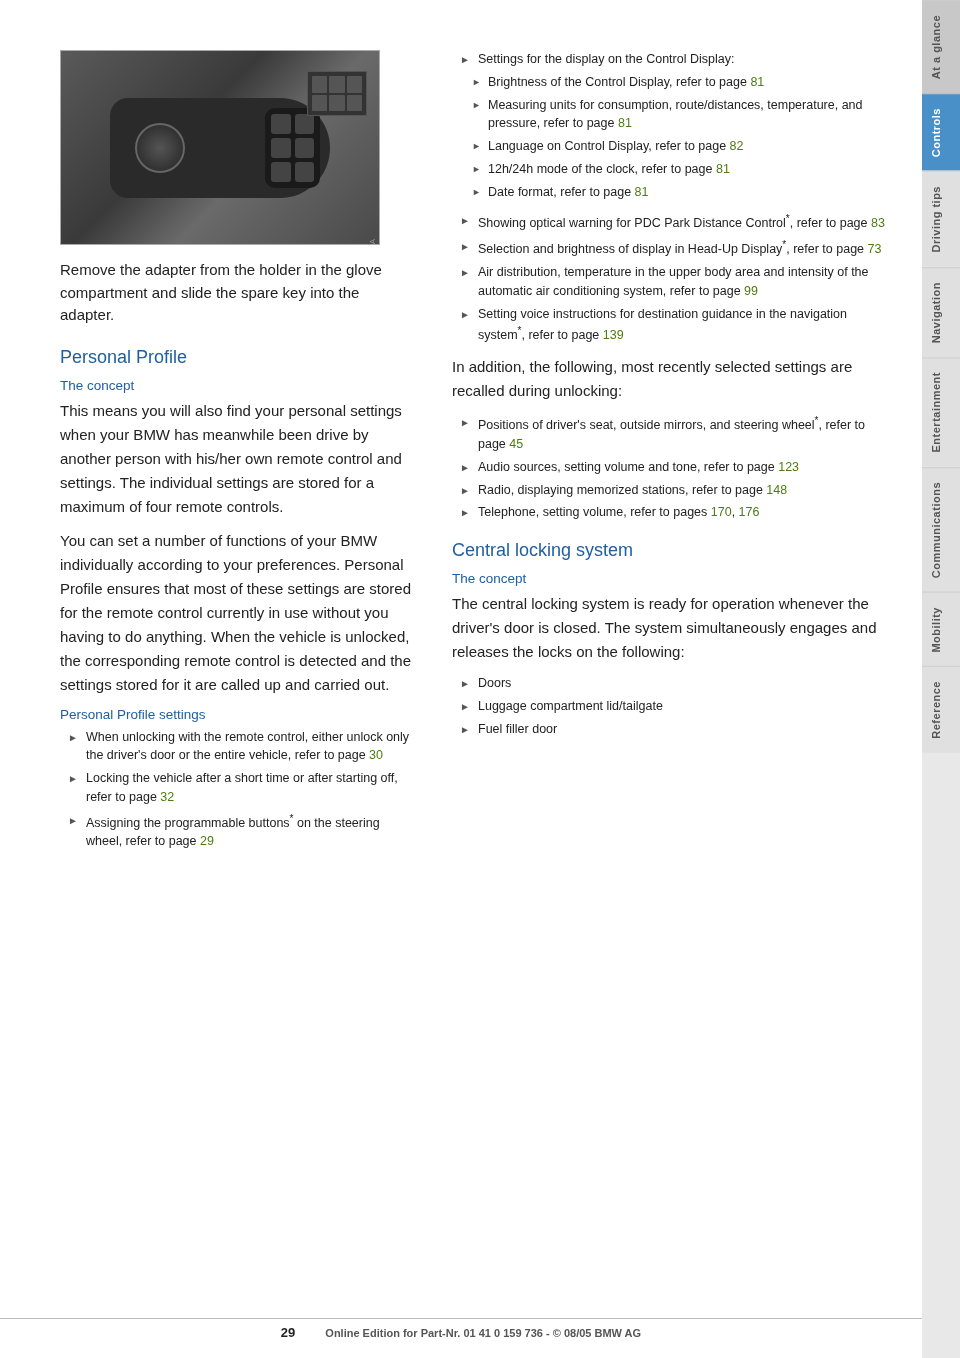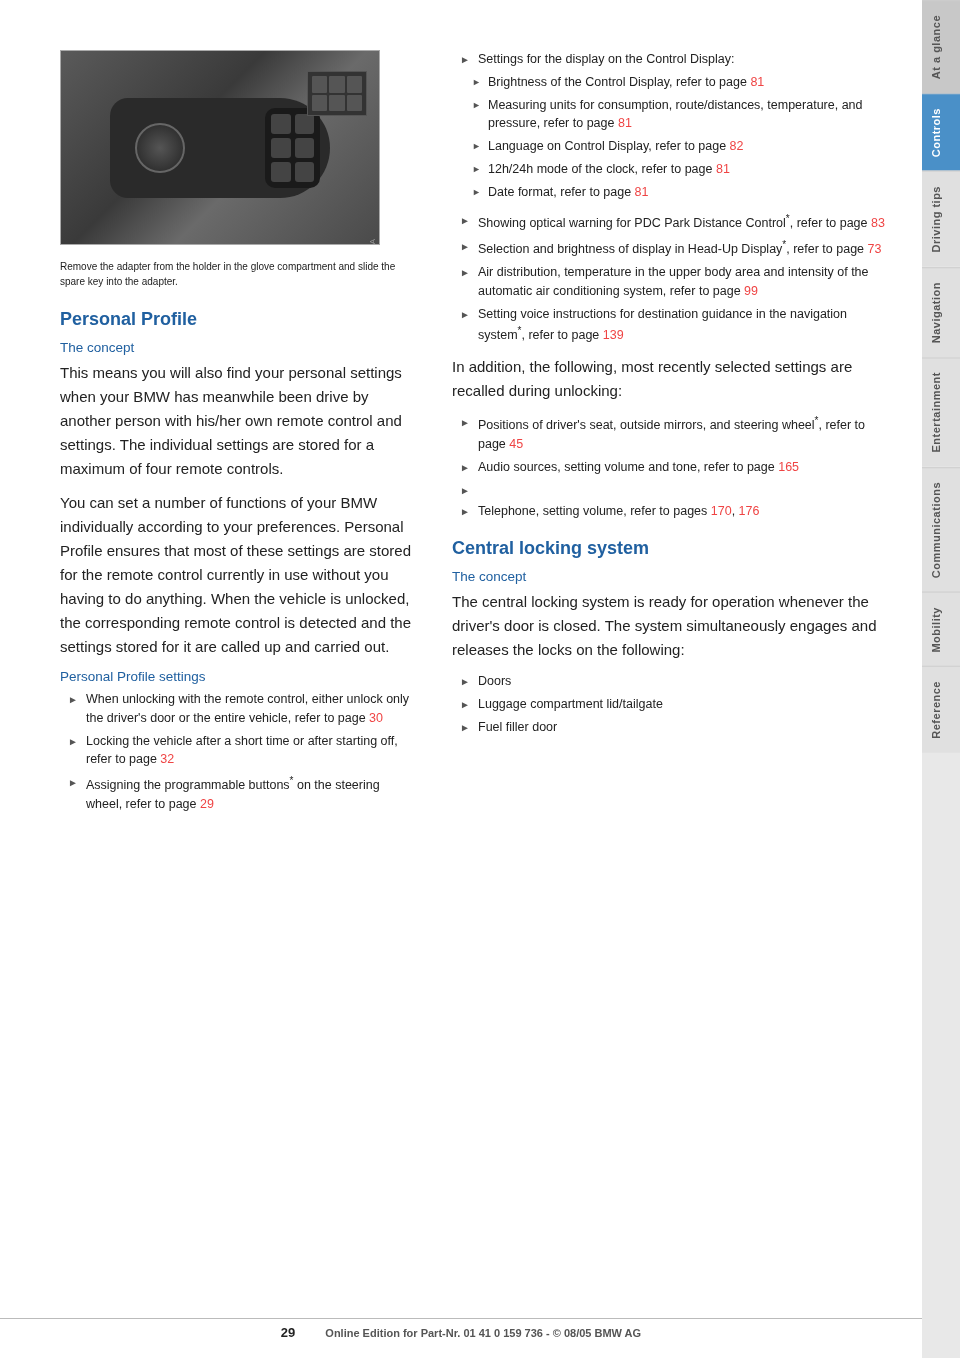--- a/index.html
+++ b/index.html
@@ -155,30 +155,30 @@
       right: 2px;
       bottom: 5px;
       font-size: 8px;
       color: rgba(255,255,255,0.4);
       transform: rotate(-90deg);
       transform-origin: bottom right;
       white-space: nowrap;
     }
 
     .caption-text {
-      font-size: 10px;
+      font-size: 15px;
       line-height: 1.5;
       color: #222;
       margin-bottom: 20px;
     }
 
     
     .section-heading {
       font-size: 18px;
-      font-weight: bold;
+      font-weight: normal;
       color: #2060a0;
       margin-bottom: 10px;
       margin-top: 10px;
     }
 
     .subsection-heading {
       font-size: 13.5px;
       font-weight: normal;
       color: #2060a0;
       margin-bottom: 6px;
@@ -213,21 +213,21 @@
       width: 14px;
       min-width: 14px;
       color: #555;
       font-size: 10px;
       margin-top: 2px;
       margin-left: 8px;
       margin-right: 4px;
     }
 
     .link-blue {
-      color: #ef4444;
+      color: #4d7c0f;
       text-decoration: none;
     }
 
     
     .page-footer {
       position: absolute;
       bottom: 18px;
       left: 0;
       right: 38px;
       display: flex;
@@ -398,24 +398,25 @@
 
       <p class="body-text" style="margin-top:8px;">In addition, the following, most recently selected settings are recalled during unlocking:</p>
 
       <ul class="bullet-list">
         <li>
           <span class="bullet-triangle">►</span>
           <span>Positions of driver's seat, outside mirrors, and steering wheel<span class="asterisk">*</span>, refer to page <a class="link-blue">45</a></span>
         </li>
         <li>
           <span class="bullet-triangle">►</span>
-          <span>Audio sources, setting volume and tone, refer to page <a class="link-blue">165</a></span>
-        </li>
-        <li>
-          <span class="bullet-triangle">►</span>
+          <span>Audio sources, setting volume and tone, refer to page <a class="link-blue">123</a></span>
+        </li>
+        <li>
+          <span class="bullet-triangle">►</span>
+          <span>Radio, displaying memorized stations, refer to page <a class="link-blue">148</a></span>
         </li>
         <li>
           <span class="bullet-triangle">►</span>
           <span>Telephone, setting volume, refer to pages <a class="link-blue">170</a>, <a class="link-blue">176</a></span>
         </li>
       </ul>
 
       <h2 class="section-heading" style="margin-top:18px;">Central locking system</h2>
 
       <h3 class="subsection-heading">The concept</h3>

